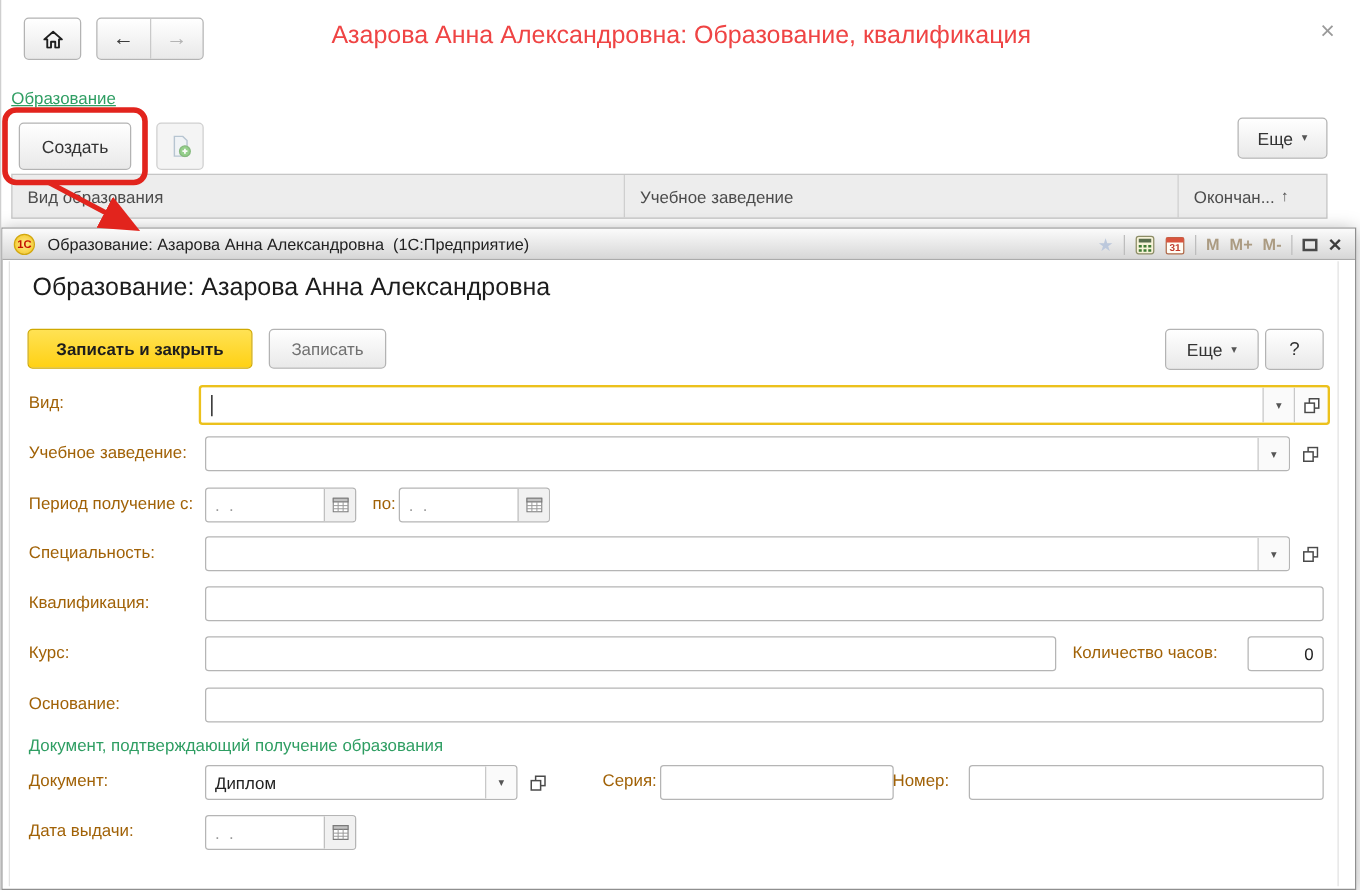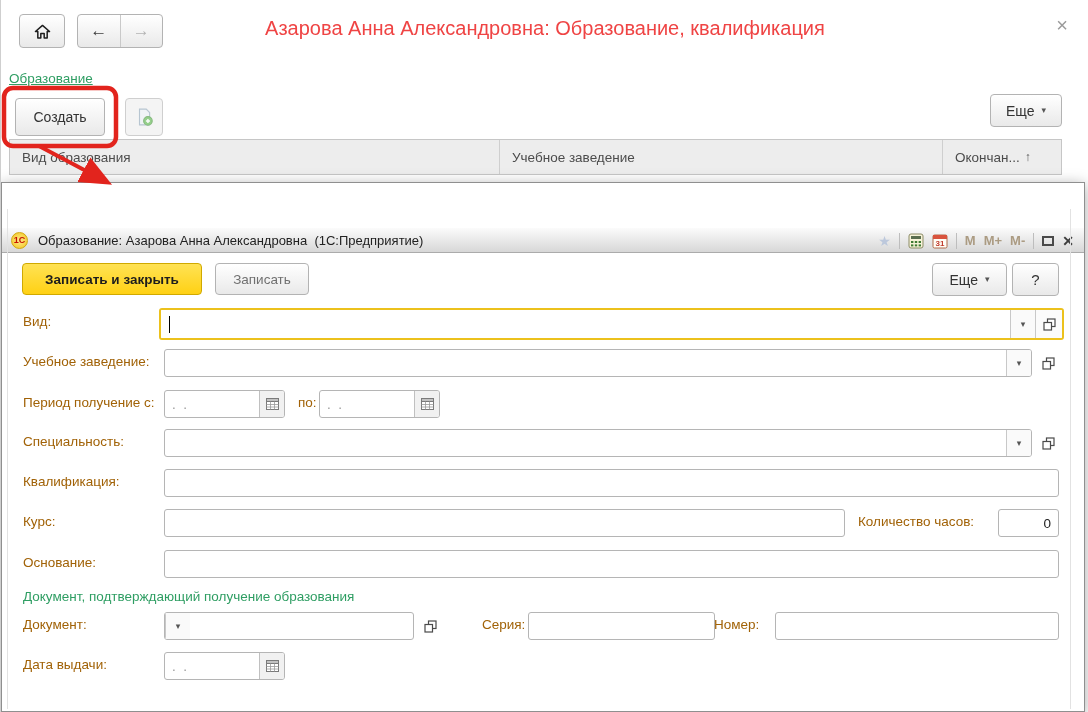--- a/index.html
+++ b/index.html
@@ -24,21 +24,21 @@
   
   .thead { display:flex; background:#ededed; border:1px solid #c6c6c6; }
   .thead .cell { display:flex; align-items:center; padding-left:12px; font-size:13.5px; color:#4c4c4c; height:100%; }
   .thead .cell + .cell { border-left:1px solid #cfcfcf; }
 
   
   .modal { position:absolute; left:0; top:182px; width:1084px; height:530px;
            background:#fff; border:1px solid #8f8f8f; box-shadow:0 3px 14px rgba(0,0,0,.35); }
   .titlebar { position:absolute; left:0; top:0; right:0; height:25px;
               background:linear-gradient(#fbfbfb,#d7d7d7); border-bottom:1px solid #ababab;
-              display:flex; align-items:center;margin-top:45px; }
+              display:flex; align-items:center; }
   .titlebar-title { font-size:13px; color:#222; white-space:pre; }
   .tb-icons { position:absolute; right:10px; top:0; height:25px; display:flex; align-items:center; gap:8px; }
   .tb-sep { width:1px; height:16px; background:#bdbdbd; }
   .mem { font-size:13px; font-weight:bold; color:#ab9b82; }
   .logo { width:17px; height:17px; border-radius:50%; background:radial-gradient(#ffe98c,#f2c51c);
           border:1px solid #d2a70e; color:#c41200; font-size:9px; font-weight:bold;
           display:flex; align-items:center; justify-content:center; margin:0 10px 0 9px; }
 
   
   .label { position:absolute; font-size:13.5px; color:#a16207; white-space:nowrap; }
@@ -166,20 +166,21 @@
         <span style="display:flex;">
             <span class="maxbox"></span>
           </span>
         <span style="font-size:14px;font-weight:bold;color:#3d3d3d;">✕</span>
       </div>
     </div>
 
     <div class="inner-line" style="left:5px;"></div>
     <div class="inner-line" style="left:1068px;"></div>
 
+    <div class="abs" style="left:24px;top:36px;font-size:20px;color:#1c1c1c;">Образование: Азарова Анна Александровна</div>
 
     <div class="btn btn-yellow abs" style="left:20px;top:80px;width:180px;height:32px;">Записать и закрыть</div>
     <div class="btn abs" style="left:213px;top:80px;width:94px;height:32px;color:#707070;font-size:13.5px;">Записать</div>
     <div class="btn abs" style="left:930px;top:80px;width:75px;height:33px;">
       <span>Еще</span>
       <span class="dd-arrow">▾</span>
     </div>
     <div class="btn abs" style="left:1010px;top:80px;width:47px;height:33px;font-size:15px;">?</div>
 
     <div class="label" style="left:21px;top:131px;">Вид:</div>
@@ -264,20 +265,21 @@
 
     <div class="label" style="left:21px;top:372px;">Основание:</div>
     <div class="field" style="left:162px;top:367px;width:895px;height:28px;">
       <input type="text" style="">
     </div>
 
     <div class="green-head abs" style="left:21px;top:406px;">Документ, подтверждающий получение образования</div>
 
     <div class="label" style="left:21px;top:434px;">Документ:</div>
     <div class="field" style="left:162px;top:429px;width:250px;height:28px;">
+      <input type="text" value="Диплом" style="">
       <div class="dd-btn">
           <span class="dd-arrow">▾</span>
         </div>
     </div>
     <div class="open-glyph" style="left:416px;top:431px;">
       <svg width="13" height="13" viewBox="0 0 13 13">
           <rect x="4.5" y="1" width="7.5" height="7.5" fill="#fff" stroke="#4a4a4a" stroke-width="1.2"></rect>
           <rect x="1" y="4.5" width="7.5" height="7.5" fill="#fff" stroke="#4a4a4a" stroke-width="1.2"></rect>
         </svg>
     </div>

